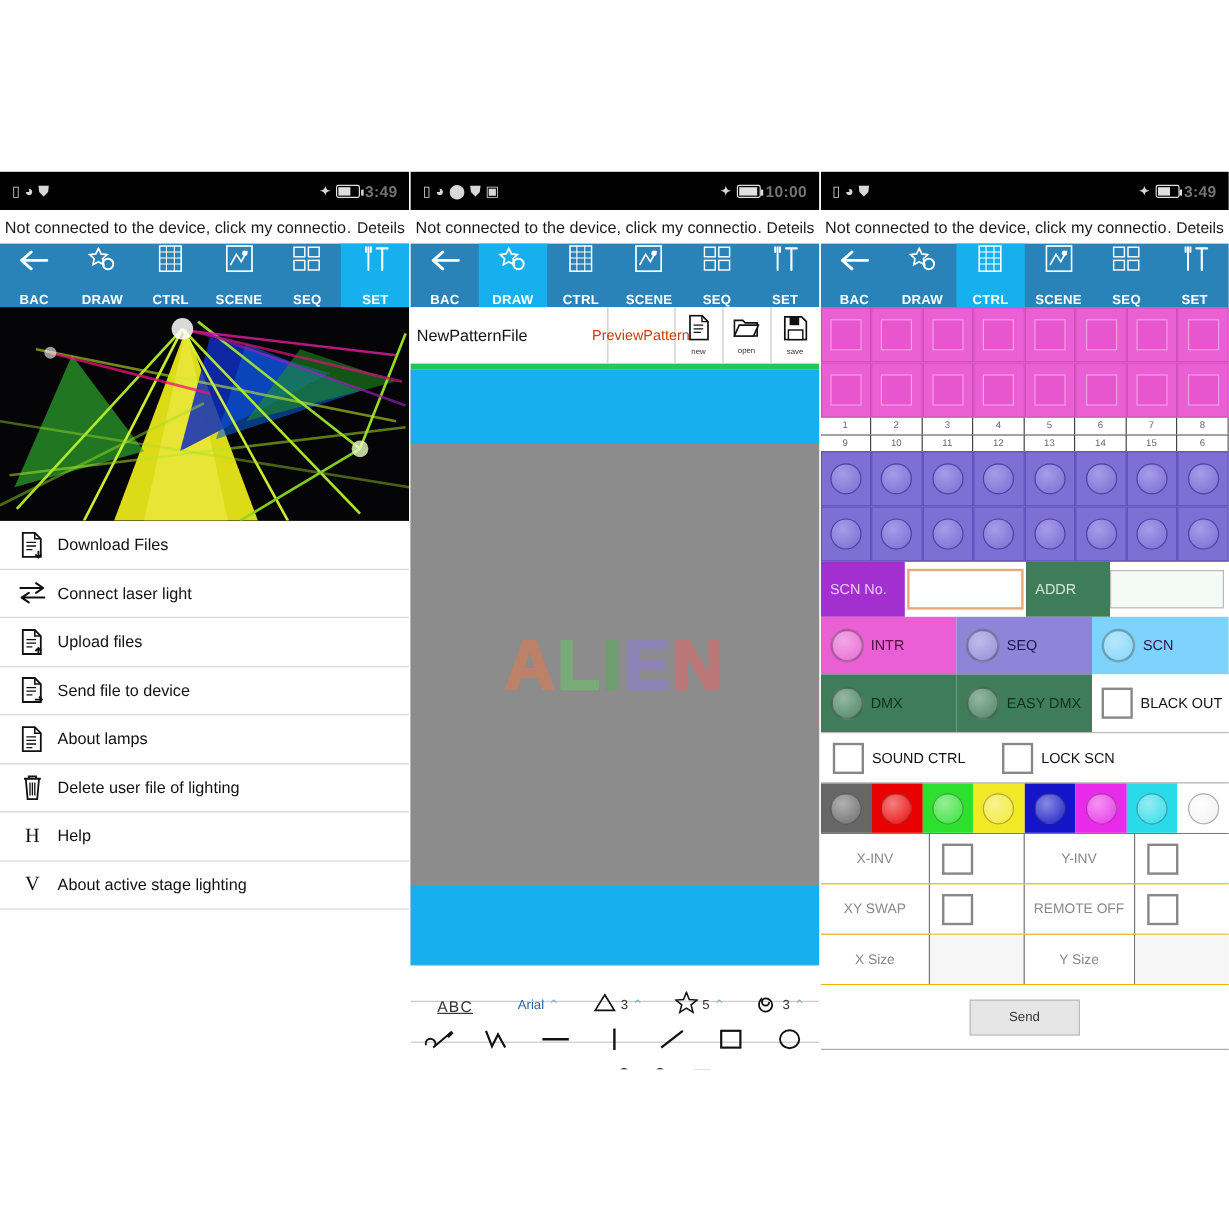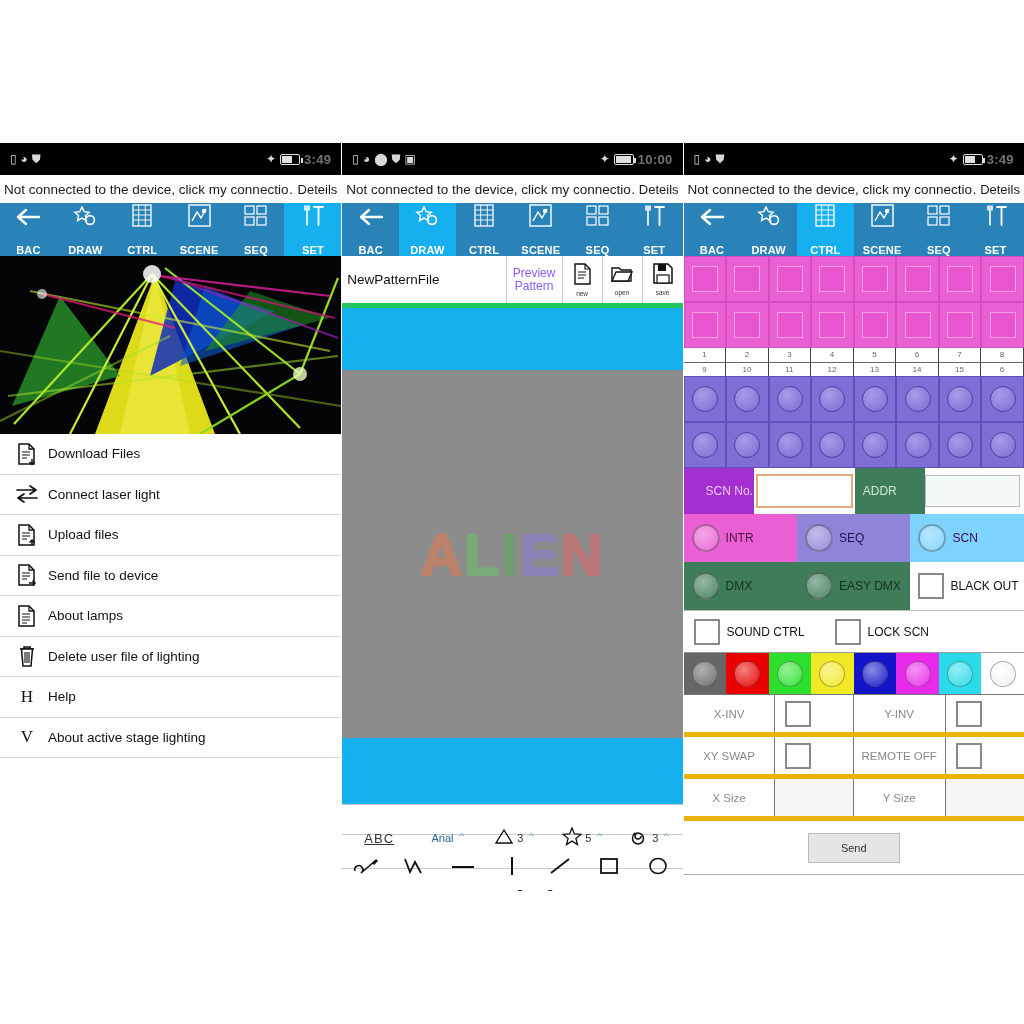--- a/index.html
+++ b/index.html
@@ -39,21 +39,21 @@
   .menu { background: #fff; }
   .menu-row { height: 40.5px; display: flex; align-items: center; border-bottom: 1px solid #d8d8d8; padding-left: 6px; }
   .menu-ico { width: 42px; display: flex; align-items: center; justify-content: center; color: #111; }
   .menu-ico svg { display: block; }
   .menu-letter { font-family: "Liberation Serif", serif; font-size: 17px; color: #111; }
   .menu-label { font-size: 13.5px; color: #111; }
 
   
   .file-row { height: 52px; display: flex; border-bottom: 5px solid #22c55e; background: #fff; }
   .file-name { flex: 1; display: flex; align-items: center; padding-left: 5px; font-size: 13.5px; color: #111; border-right: 1px solid #c9c9c9; }
-  .file-prev { width: 56px; display: flex; flex-direction: column; align-items: center; justify-content: center; font-size: 12px; color: #8b5cf6; border-right: 1px solid #c9c9c9; line-height: 1.05; }
+  .file-prev { width: 56px; display: flex; flex-direction: row; align-items: center; justify-content: center; font-size: 12px; color: #c2410c; border-right: 1px solid #c9c9c9; line-height: 1.05; }
   .file-btn { width: 40px; display: flex; flex-direction: column; align-items: center; justify-content: center; border-right: 1px solid #c9c9c9; }
   .file-btn:last-child { border-right: none; }
   .file-btn-lbl { font-size: 6.5px; color: #333; margin-top: 1px; }
 
   .canvas-wrap { height: 496px; background: #8c8c8c; position: relative; }
   .band { background: #17b0ef; width: 100%; }
   .band.top { height: 62px; }
   .band.bot { height: 66px; }
   .canvas { height: 368px; background: #8c8c8c; display: flex; align-items: center; justify-content: center; }
   .alien { font-family: "Liberation Sans", sans-serif; font-size: 58px; font-weight: bold; letter-spacing: 2px; display: flex; opacity: .62; }
@@ -77,21 +77,21 @@
   .pad-grid { display: flex; flex-wrap: wrap; }
   .pad { width: 12.5%; height: 46px; background: #ea5fd3; border: 1px solid #d14fbd; display: flex; align-items: center; justify-content: center; }
   .pad i { width: 26px; height: 26px; border: 1.5px solid #f39fe6; background: #e856cf; display: block; }
   .numrow { display: flex; background: #fff; }
   .numrow .n { width: 12.5%; text-align: center; font-size: 8px; color: #666; border-right: 1px solid #444; line-height: 14px; height: 14px; }
   .numrow.second .n { border-top: 1px solid #666; }
   .knob { width: 12.5%; height: 46px; background: #7e6fd4; border: 1px solid #5e4fbb; display: flex; align-items: center; justify-content: center; }
   .knob i { width: 26px; height: 26px; border-radius: 50%; border: 1.5px solid #4f3fa8; background: radial-gradient(circle at 38% 32%, #a79bea, #7b6cd0); display: block; }
 
   .scn-row { display: flex; height: 46px; }
-  .scn-lbl { background: #a42fd0; color: #e8cbf2; font-size: 12px; display: flex; align-items: center; padding-left: 22px; width: 70px; }
+  .scn-lbl { background: #a42fd0; color: #e8cbf2; font-size: 12px; display: flex; align-items: center; padding-left: 8px; width: 70px; }
   .scn-input { background: #fff; border: 2px solid #e8a87c; margin: 6px 2px; flex: 1; }
   .addr-lbl { background: #3f7d5a; color: #cfe6d8; font-size: 12px; display: flex; align-items: center; padding-left: 8px; width: 70px; }
   .addr-input { background: #f4fbf6; border: 1px solid #bbb; margin: 7px 4px 7px 0; flex: 1; }
 
   .opt-row { display: flex; height: 48px; }
   .opt { flex: 1; display: flex; align-items: center; gap: 6px; padding-left: 8px; font-size: 12px; }
   .opt-ring { width: 28px; height: 28px; border-radius: 50%; border: 2px solid rgba(0,0,0,.28); background: radial-gradient(circle at 38% 32%, rgba(255,255,255,.45), rgba(255,255,255,.08)); flex: none; }
   .opt.intr { background: #ea5fd3; color: #4a1040; }
   .opt.seq  { background: #8f85d8; color: #1c1550; }
   .opt.scn  { background: #7dd3fc; color: #3b0a4c; }
@@ -101,21 +101,21 @@
 
   .chk { width: 26px; height: 26px; border: 2px solid #888; background: #fff; flex: none; }
   .chk-row { display: flex; align-items: center; height: 42px; background: #fff; gap: 4px; padding-left: 10px; border-top: 1px solid #bbb; }
   .chk-item { display: flex; align-items: center; gap: 7px; font-size: 12px; color: #111; margin-right: 26px; }
 
   .colors { display: flex; height: 42px; border-top: 1px solid #999; }
   .colors .c { flex: 1; display: flex; align-items: center; justify-content: center; }
   .colors .c i { width: 26px; height: 26px; border-radius: 50%; border: 1.5px solid rgba(0,0,0,.3); background: radial-gradient(circle at 38% 32%, rgba(255,255,255,.5), rgba(255,255,255,.05)); }
 
   .inv-table { border-top: 1px solid #777; }
-  .inv-row { display: flex; height: 42px; border-bottom: 5px solid #eab308; }
+  .inv-row { display: flex; height: 42px; border-bottom: 1px solid #eab308; }
   .inv-lbl { width: 27%; display: flex; align-items: center; justify-content: center; font-size: 11.5px; color: #888; border-right: 1px solid #777; }
   .inv-ctl { width: 23%; display: flex; align-items: center; padding-left: 10px; border-right: 1px solid #777; }
   .inv-ctl:last-child { border-right: none; }
   .inv-field { width: 23%; background: #f6f6f6; border-right: 1px solid #777; }
   .inv-field:last-child { border-right: none; }
 
   .send-wrap { height: 54px; display: flex; align-items: center; justify-content: center; background: #fff; border-bottom: 1px solid #aaa; }
   .send-btn { width: 92px; height: 30px; background: #e6e6e6; border: 1px solid #bbb; font-size: 11px; color: #333; display: flex; align-items: center; justify-content: center; }
 </style>
 </head>

